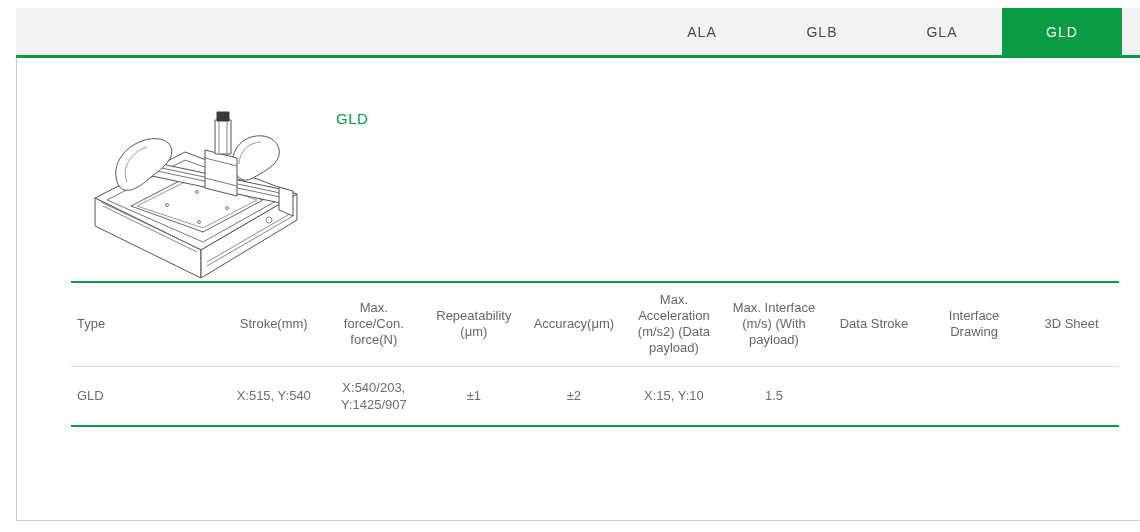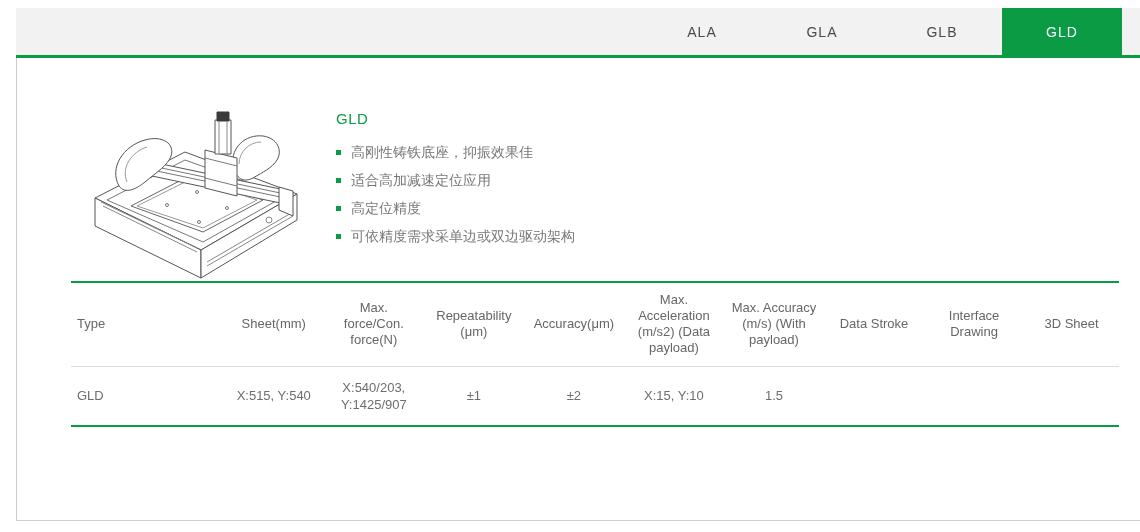--- a/index.html
+++ b/index.html
@@ -85,22 +85,22 @@
   line, path, polygon, polyline, rect, ellipse, circle { vector-effect: non-scaling-stroke; }
 </style>
 </head>
 <body>
 
 <div class="page">
 
   <div class="tabs-wrap">
     <div class="tab-bar">
       <div class="tab">ALA</div>
+      <div class="tab">GLB</div>
       <div class="tab">GLA</div>
-      <div class="tab">GLB</div>
       <div class="tab active">GLD</div>
     </div>
     <div class="accent-underline"></div>
   </div>
 
   <div class="panel">
 
     <div class="product-image">
       <svg viewBox="0 0 228 182" fill="none" stroke="#555555" stroke-width="1" stroke-linejoin="round">
 
@@ -141,62 +141,44 @@
         <line x1="126" y1="76" x2="158" y2="84" stroke="#777777"></line>
         <rect x="136" y="18" width="16" height="34" fill="#ffffff" stroke="#555555"></rect>
         <rect x="138" y="10" width="12" height="9" fill="#3a3a3a" stroke="#3a3a3a"></rect>
         <line x1="140" y1="19" x2="140" y2="52" stroke="#888888"></line>
         <line x1="148" y1="19" x2="148" y2="52" stroke="#888888"></line>
       </svg>
     </div>
 
     <div class="product-info">
       <div class="product-title">GLD</div>
-      <ul class="features">
-        <li class="feature-item">
-          <span class="bullet-square"></span>
-          <span>高刚性铸铁底座，抑振效果佳</span>
-        </li>
-        <li class="feature-item">
-          <span class="bullet-square"></span>
-          <span>适合高加减速定位应用</span>
-        </li>
-        <li class="feature-item">
-          <span class="bullet-square"></span>
-          <span>高定位精度</span>
-        </li>
-        <li class="feature-item">
-          <span class="bullet-square"></span>
-          <span>可依精度需求采单边或双边驱动架构</span>
-        </li>
-      </ul>
     </div>
 
     <table class="spec-table">
       <colgroup>
         <col style="width:14.5%">
         <col style="width:9.5%">
           <col style="width:9.5%">
           <col style="width:9.5%">
         <col style="width:9.5%">
           <col style="width:9.5%">
           <col style="width:9.5%">
         <col style="width:9.5%">
           <col style="width:9.5%">
           <col style="width:9%">
       </colgroup>
       <thead>
         <tr>
           <th class="col-type">Type</th>
-          <th>Sheet(mm)</th>
+          <th>Stroke(mm)</th>
           <th>Max. force/Con. force(N)</th>
           <th>Repeatability (μm)</th>
           <th>Accuracy(μm)</th>
           <th>Max. Acceleration (m/s2) (Data payload)</th>
-          <th>Max. Accuracy (m/s) (With payload)</th>
+          <th>Max. Interface (m/s) (With payload)</th>
           <th>Data Stroke</th>
           <th>Interface Drawing</th>
           <th>3D Sheet</th>
         </tr>
       </thead>
       <tbody>
         <tr>
           <td class="col-type">GLD</td>
           <td>X:515, Y:540</td>
           <td>X:540/203, Y:1425/907</td>

